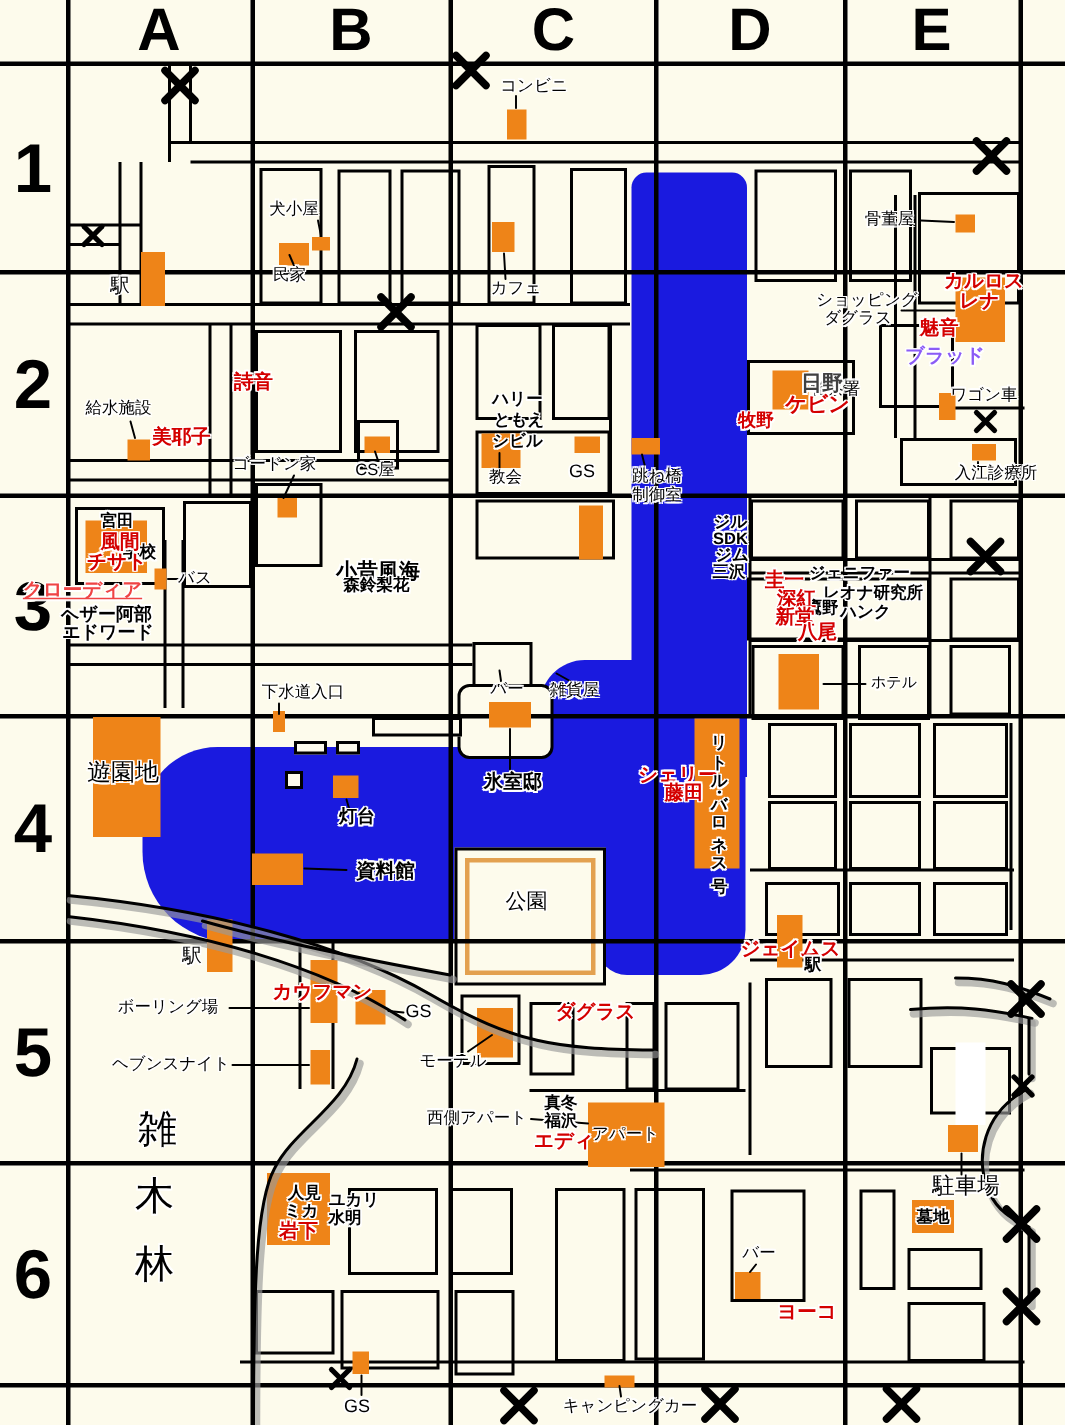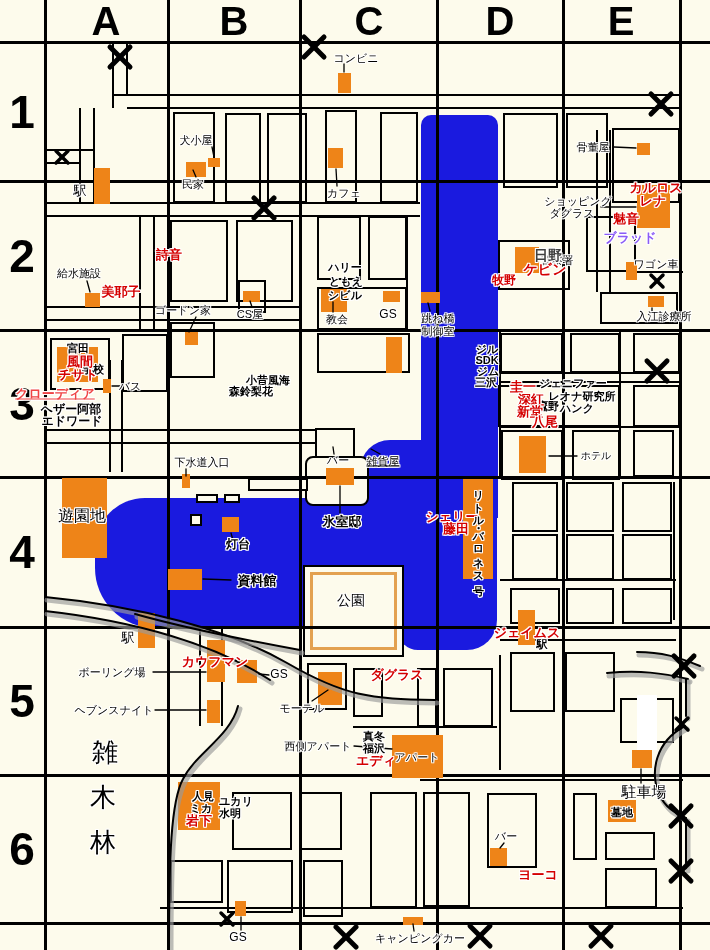--- a/index.html
+++ b/index.html
@@ -306,38 +306,38 @@
     <div class="lbl lp" style="left: 438px; top: 318px; font-size: 11px;">跳ね橋</div>
     <div class="lbl lp" style="left: 438px; top: 331px; font-size: 11px;">制御室</div>
     <div class="lbl lo" style="left: 78px; top: 348px; font-size: 11px;">宮田</div>
     <div class="lbl lo" style="left: 93px; top: 369px; font-size: 11px;">学校</div>
     <div class="lbl lr" style="left: 80px; top: 361px; font-size: 13px; color: rgb(212, 0, 0);">風間</div>
     <div class="lbl lr" style="left: 78px; top: 374px; font-size: 13px; color: rgb(212, 0, 0);">チサト</div>
     <div class="lbl lr" style="left: 55px; top: 393px; font-size: 13px; color: #ef4444; text-decoration: underline;">クローディア</div>
     <div class="lbl lo" style="left: 71px; top: 409px; font-size: 12px;">ヘザー阿部</div>
     <div class="lbl lo" style="left: 72px; top: 421px; font-size: 12px;">エドワード</div>
     <div class="lbl lp" style="left: 130px; top: 386px; font-size: 11px;">バス</div>
-    <div class="lbl lo" style="left: 268px; top: 380px; font-size: 11px;">小昔風海</div>
+    <div class="lbl lo" style="left: 252px; top: 380px; font-size: 14px;">小昔風海</div>
     <div class="lbl lo" style="left: 251px; top: 391px; font-size: 11px;">森鈴梨花</div>
     <div class="lbl lo" style="left: 487px; top: 349px; font-size: 11px;">ジル</div>
     <div class="lbl lo" style="left: 487px; top: 360px; font-size: 11px;">SDK</div>
     <div class="lbl lo" style="left: 488px; top: 371px; font-size: 11px;">ジム</div>
     <div class="lbl lo" style="left: 486px; top: 382px; font-size: 11px;">三沢</div>
     <div class="lbl lo" style="left: 573px; top: 383px; font-size: 11px;">ジェニファー</div>
     <div class="lbl lo" style="left: 582px; top: 396px; font-size: 11px;">レオナ研究所</div>
     <div class="lbl lo" style="left: 548px; top: 406px; font-size: 11px;">鷹野</div>
-    <div class="lbl lo" style="left: 577px; top: 409px; font-size: 11px; font-family: Liberation Mono, monospace;">ハンク</div>
+    <div class="lbl lo" style="left: 577px; top: 409px; font-size: 11px;">ハンク</div>
     <div class="lbl lr" style="left: 523px; top: 386px; font-size: 13px; color: rgb(212, 0, 0);">圭一</div>
     <div class="lbl lr" style="left: 531px; top: 399px; font-size: 13px; color: rgb(212, 0, 0);">深紅</div>
     <div class="lbl lr" style="left: 530px; top: 411px; font-size: 13px; color: rgb(212, 0, 0);">新堂</div>
     <div class="lbl lr" style="left: 545px; top: 421px; font-size: 13px; color: rgb(212, 0, 0);">八尾</div>
     <div class="lbl lp" style="left: 596px; top: 456px; font-size: 10px;">ホテル</div>
     <div class="lbl lp" style="left: 202px; top: 462px; font-size: 11px;">下水道入口</div>
     <div class="lbl lp" style="left: 338px; top: 460px; font-size: 11px;">バー</div>
-    <div class="lbl lp" style="left: 383px; top: 461px; font-size: 11px; text-decoration: underline;">雑貨屋</div>
+    <div class="lbl lp" style="left: 383px; top: 461px; font-size: 11px;">雑貨屋</div>
     <div class="lbl lo" style="left: 342px; top: 521px; font-size: 13px;">氷室邸</div>
     <div class="lbl lp" style="left: 82px; top: 516px; font-size: 16px;">遊園地</div>
     <div class="lbl lo" style="left: 238px; top: 544px; font-size: 12px;">灯台</div>
     <div class="lbl lo" style="left: 257px; top: 580px; font-size: 13px;">資料館</div>
     <div class="lbl lp" style="left: 351px; top: 600px; font-size: 14px;">公園</div>
     <div class="lbl lr" style="left: 452px; top: 516px; font-size: 13px; color: rgb(212, 0, 0);">シェリー</div>
     <div class="lbl lr" style="left: 456px; top: 528px; font-size: 13px; color: rgb(212, 0, 0);">藤田</div>
     <div class="lbl lv" style="left: 478px; top: 530px; font-size: 11px;">リトル・バロネス号</div>
     <div class="lbl lr" style="left: 527px; top: 632px; font-size: 13px; color: rgb(212, 0, 0);">ジェイムス</div>
     <div class="lbl lo" style="left: 542px; top: 644px; font-size: 11px;">駅</div>

